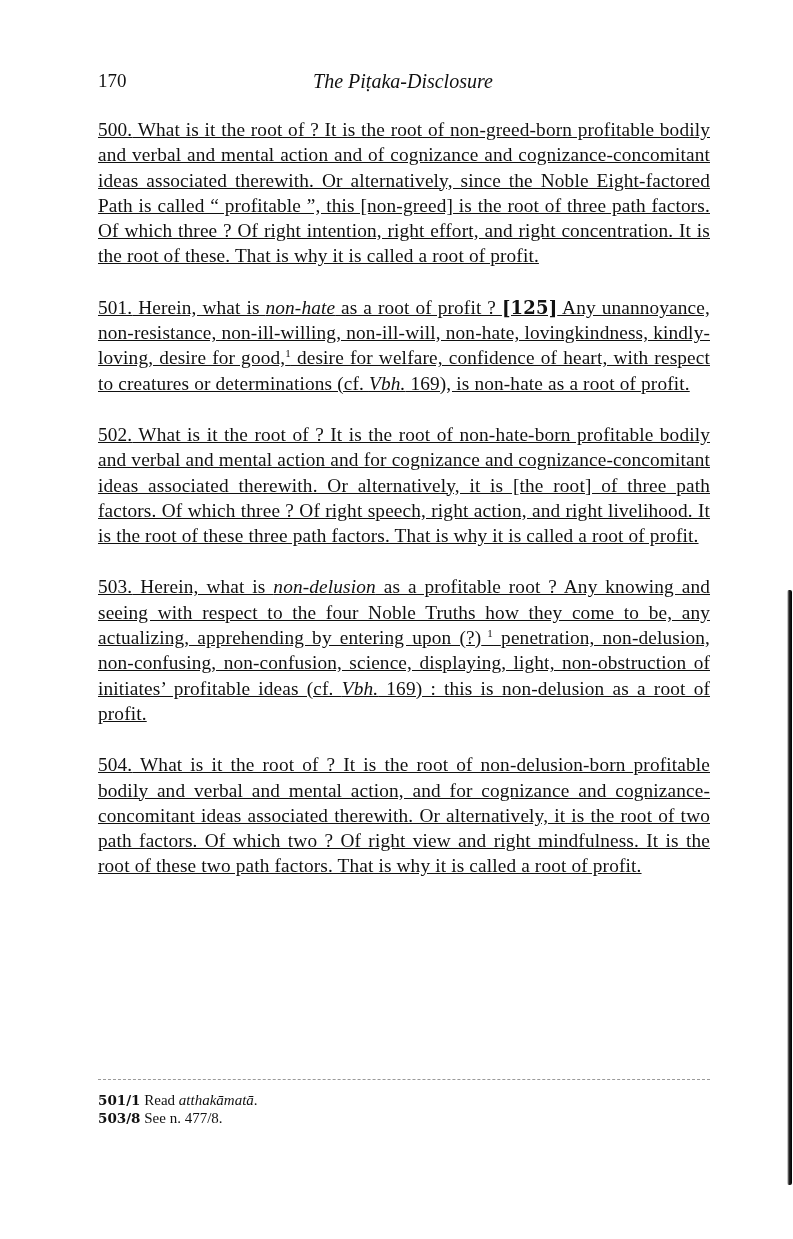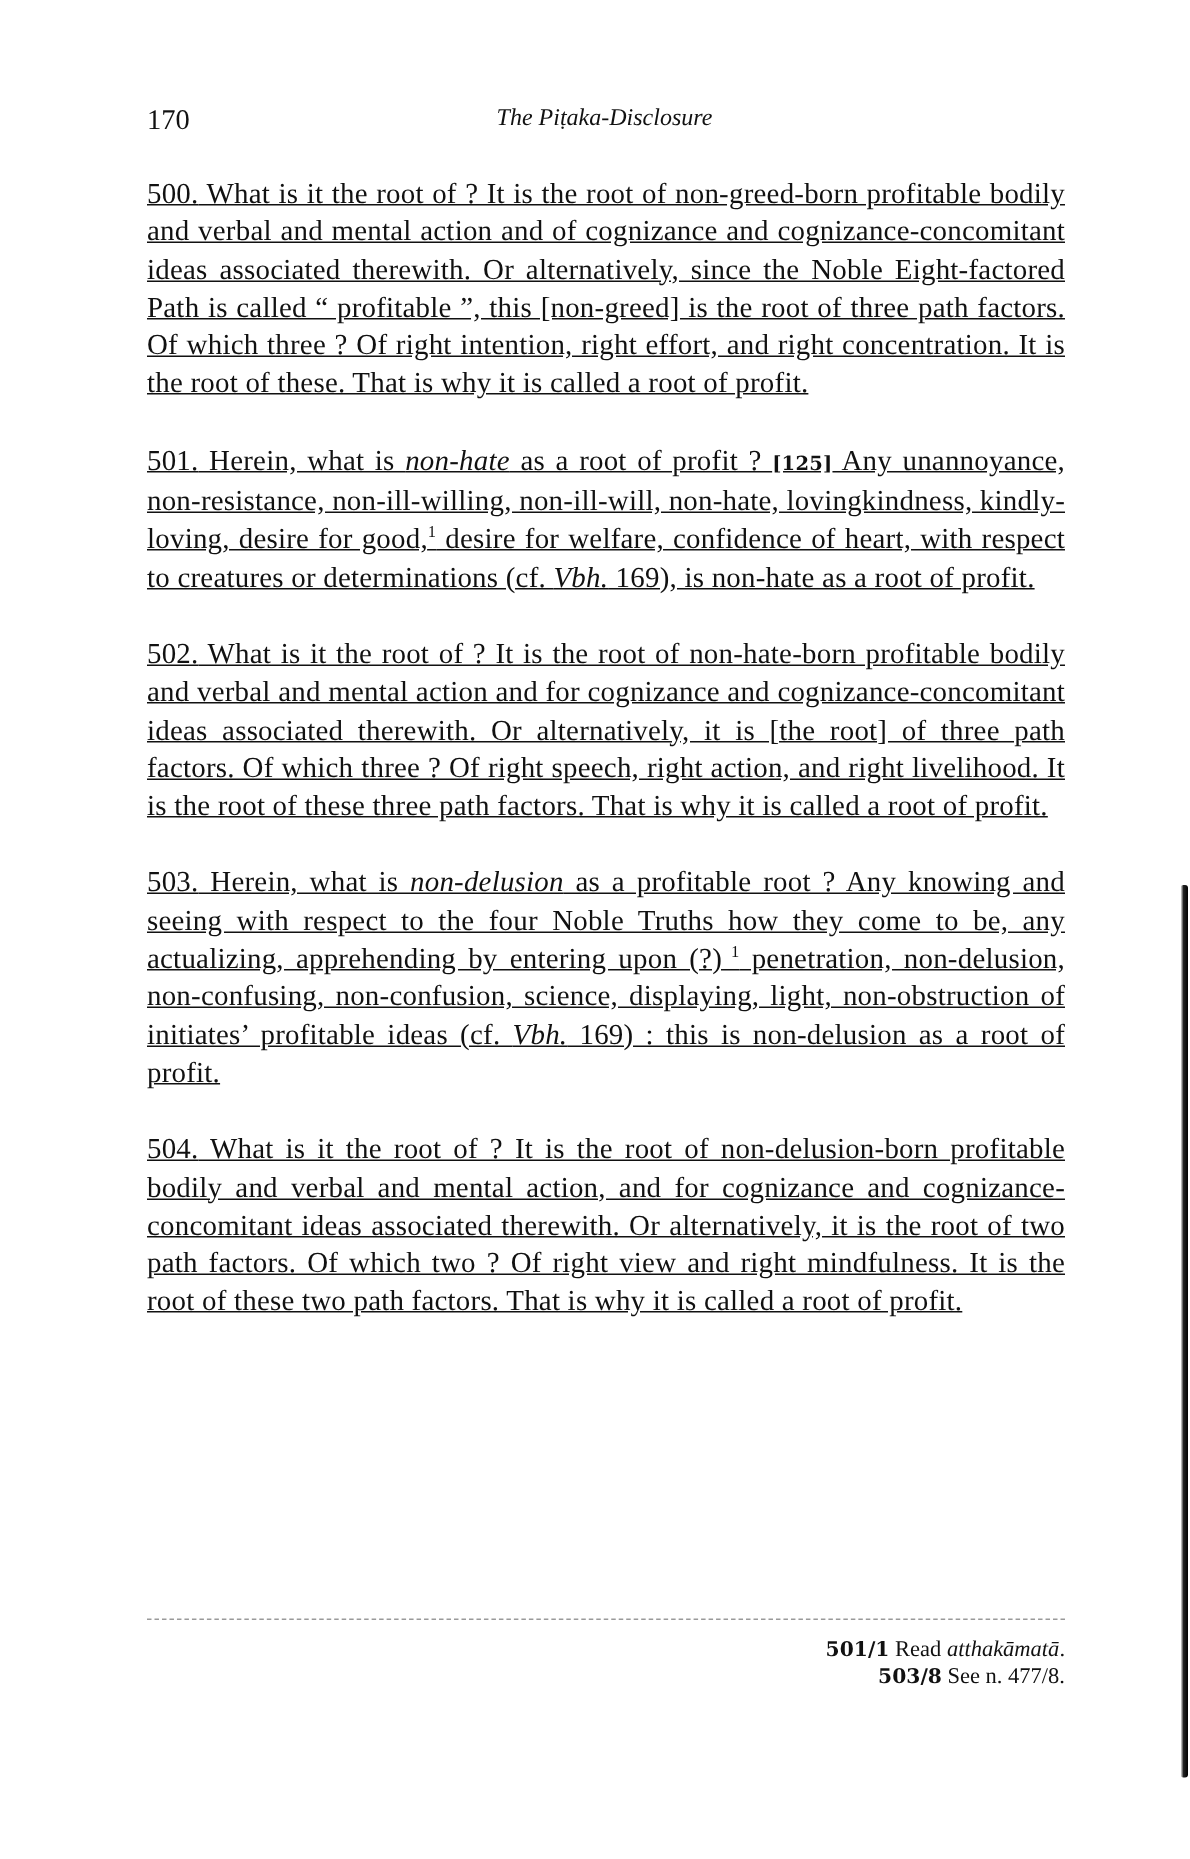--- a/index.html
+++ b/index.html
@@ -2,36 +2,36 @@
 <html><head>
 <meta charset="utf-8">
 <style>
   html, body { margin: 0; padding: 0; background: #ffffff; }
   body { width: 793px; height: 1239px; position: relative; overflow: hidden;
          font-family: "DejaVu Serif", "Liberation Serif", serif; color: #111; }
   .page { position: absolute; left: 0; top: 0; width: 793px; height: 1239px; }
   .header { position: absolute; top: 70px; left: 98px; width: 610px; height: 30px; }
   .page-num { position: absolute; left: 0; top: 0; font-size: 19px; font-family: "Liberation Serif", serif; }
   .running-title { position: absolute; left: 0; width: 610px; text-align: center; top: 0;
-                   font-size: 16px; font-style: italic; font-family: "Liberation Serif", serif; }
+                   font-size: 20px; font-style: italic; font-family: "Liberation Serif", serif; }
   .body-text { position: absolute; left: 98px; top: 117px; width: 612px;
                font-family: "Liberation Serif", serif; font-size: 19.3px; line-height: 25.3px;
                text-align: justify; letter-spacing: 0.15px; text-decoration: underline; }
   .para { margin: 0 0 26px 0; text-indent: 0; }
   .para.cont { margin-top: -26px; text-indent: 18px; }
   .para .num { }
   .para i { font-style: italic; }
-  .para b { font-weight: bold; font-family: "DejaVu Serif", serif; font-size: 13px; }
+  .para b { font-weight: bold; font-family: "DejaVu Serif", serif; font-size: 18px; }
   sup { font-size: 11px; vertical-align: 7px; line-height: 0; }
   .rule { position: absolute; left: 98px; top: 1079px; width: 612px; height: 0;
           border-top: 1px dashed #9a9a9a; }
   .footnotes { position: absolute; left: 98px; top: 1091px; width: 612px;
                font-family: "Liberation Serif", serif; font-size: 15px; line-height: 18px; }
   .footnotes b { font-weight: bold; font-family: "DejaVu Serif", serif; font-size: 13.5px; }
-  .fn { margin: 0; text-align: right; }
+  .fn { margin: 0; }
   .scan-edge { position: absolute; left: 787px; top: 590px; width: 5px; height: 595px;
                background: linear-gradient(to right, #fff 0%, #222 40%, #000 100%); border-radius: 2px; }
 </style>
 </head>
 <body>
 
 <div class="page">
   <div class="header">
     <span class="page-num">170</span>
     <span class="running-title">The Piṭaka-Disclosure</span>

